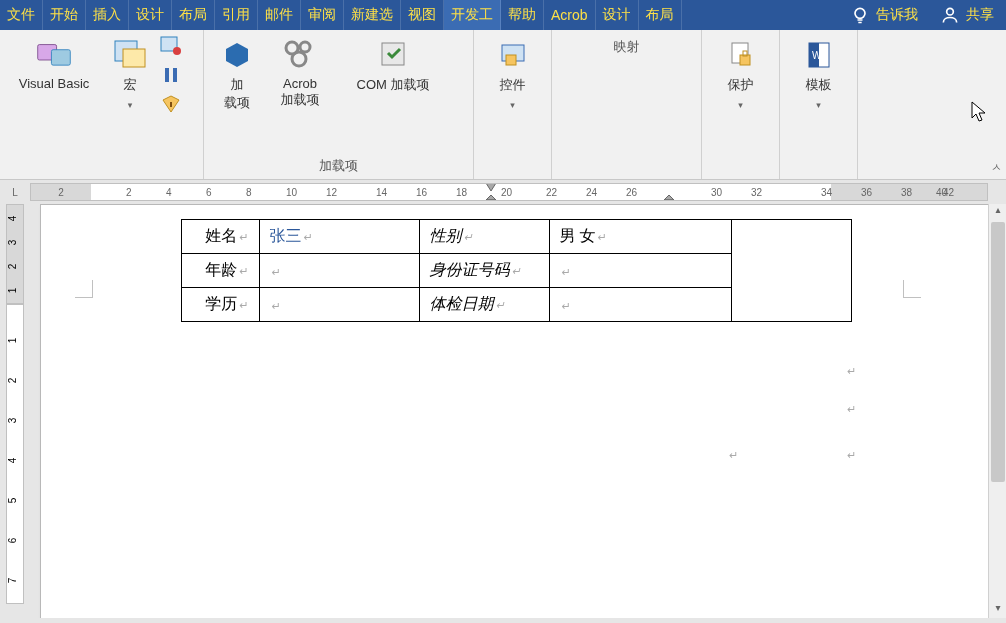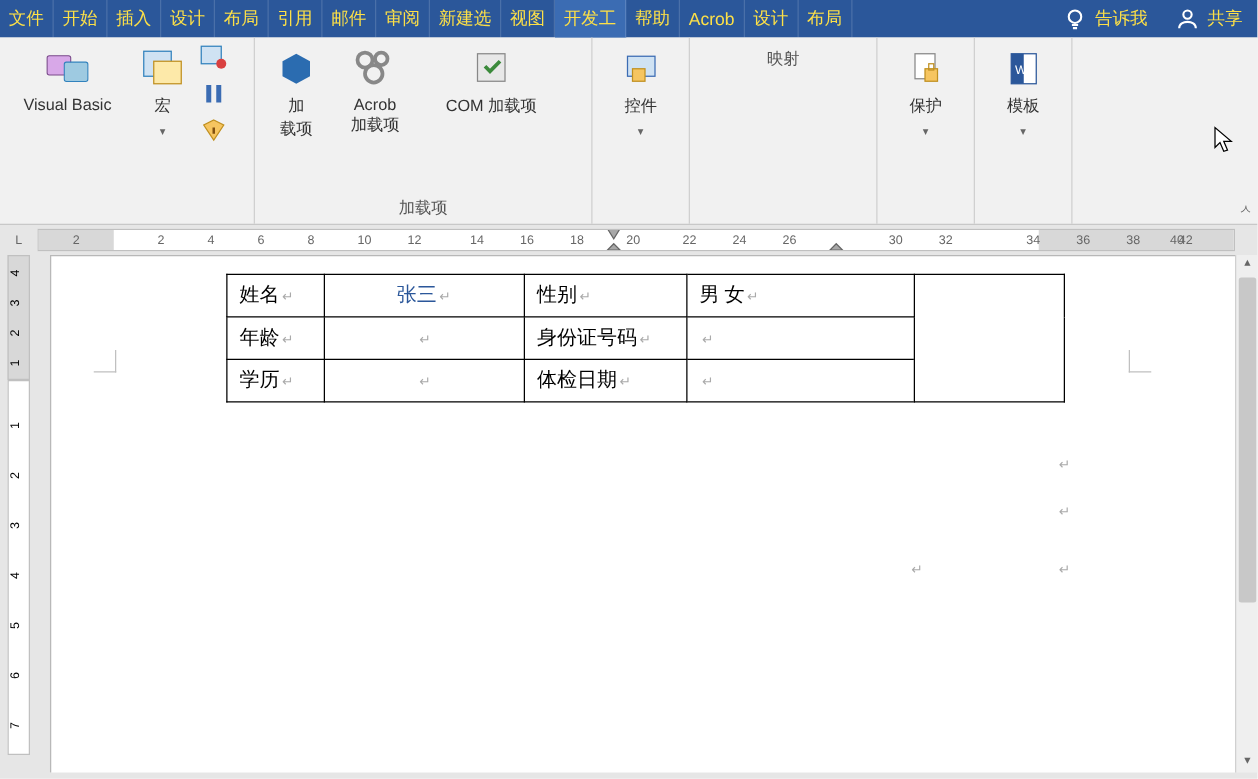--- a/index.html
+++ b/index.html
@@ -38,23 +38,23 @@
 
 .page-area { flex: 1; background: #e6e6e6; position: relative; overflow: hidden; }
 .page { position: absolute; left: 10px; top: 0; background: #fff; width: 952px; height: 600px; border: 1px solid #b8b8b8; box-shadow: 2px 2px 4px rgba(0,0,0,0.1); }
 .margin-mark { position: absolute; border-color: #c0c0c0; }
 .margin-tl { left: 34px; top: 75px; width: 18px; height: 18px; border-bottom: 1px solid #c0c0c0; border-right: 1px solid #c0c0c0; }
 .margin-tr { right: 70px; top: 75px; width: 18px; height: 18px; border-bottom: 1px solid #c0c0c0; border-left: 1px solid #c0c0c0; }
 
 .doc-title { text-align: center; font-size: 18px; font-weight: bold; margin-top: 110px; font-family: "SimSun", serif; }
 .tbl { border-collapse: collapse; margin: 14px auto 0 auto; font-family: "SimSun", serif; font-size: 16px; }
 .tbl td { border: 1px solid #000; padding: 6px 10px; vertical-align: middle; position: relative; }
-.tbl .lab { width: 78px; }
-.tbl .val { width: 160px; text-align: center; }
-.tbl .lab2 { width: 130px; }
+.tbl .lab { width: 78px; text-align: right; }
+.tbl .val { width: 160px; }
+.tbl .lab2 { width: 130px; font-style: italic; }
 .tbl .val3 { width: 182px; }
 .tbl .val4 { width: 120px; }
 .pmark { font-size: 11px; color: #aaa; margin-left: 2px; font-family: sans-serif; }
 .entered { color: #2b579a; }
 .outer-pmark { position: absolute; font-size: 11px; color: #aaa; font-family: sans-serif; }
 
 .vscroll { width: 18px; background: #efefef; border-left: 1px solid #d0d0d0; position: relative; }
 .vscroll .thumb { position: absolute; left: 2px; width: 14px; background: #c8c8c8; border-radius: 2px; }
 .vscroll .arrow { position: absolute; left: 0; width: 18px; height: 16px; text-align: center; font-size: 10px; color: #666; cursor: pointer; }
 

